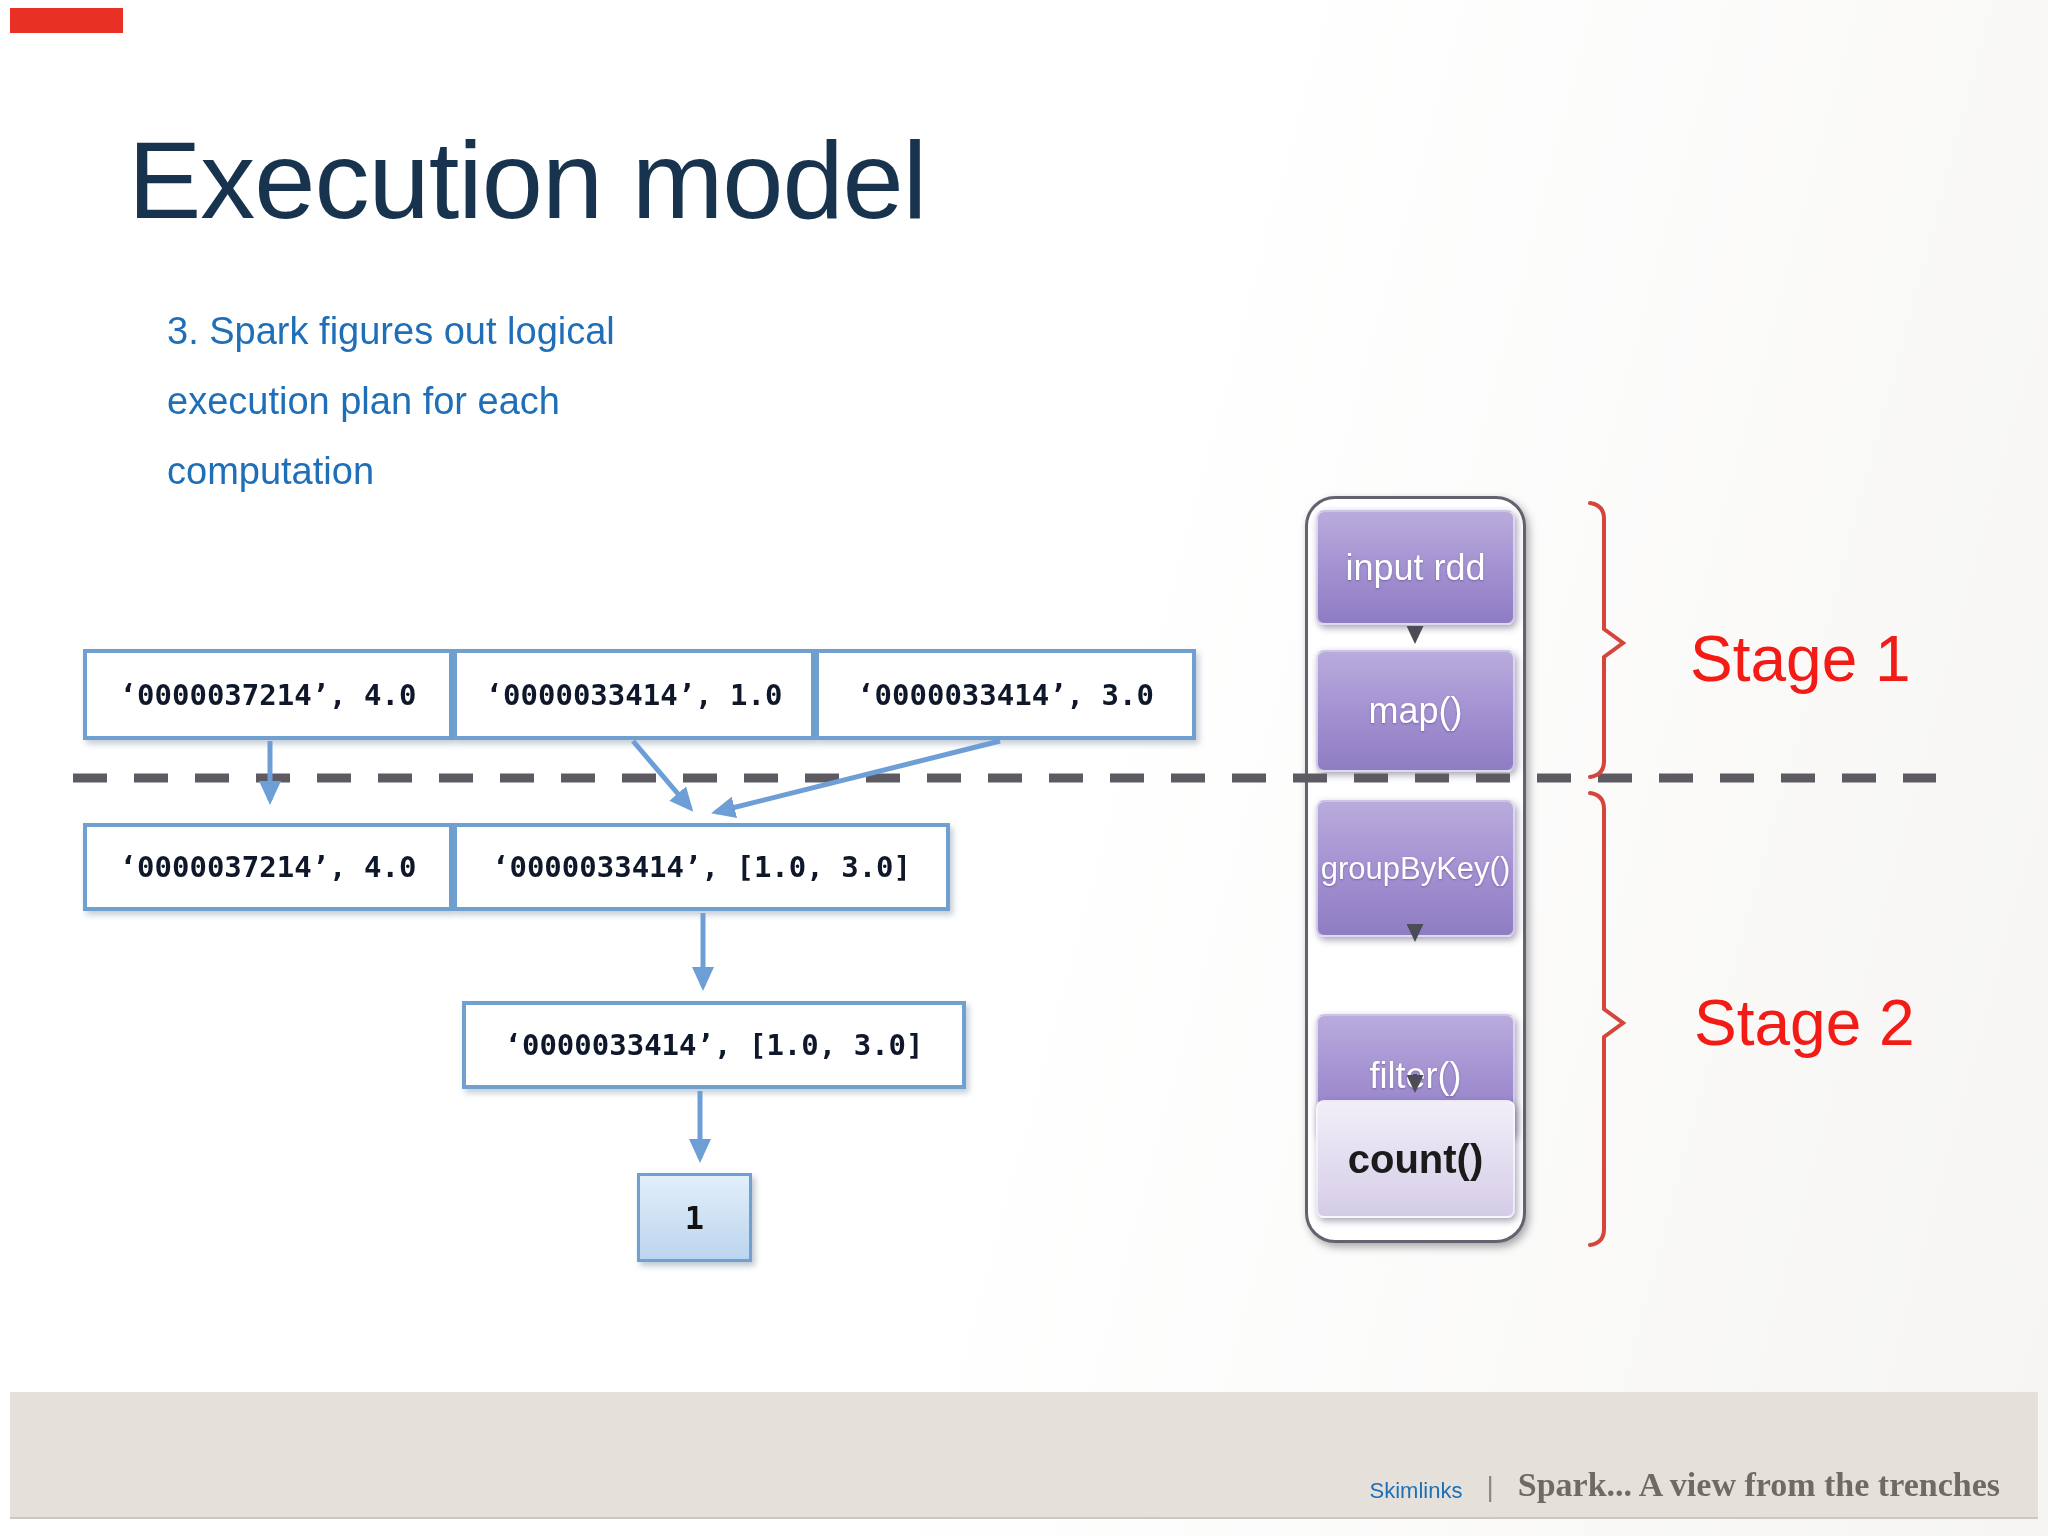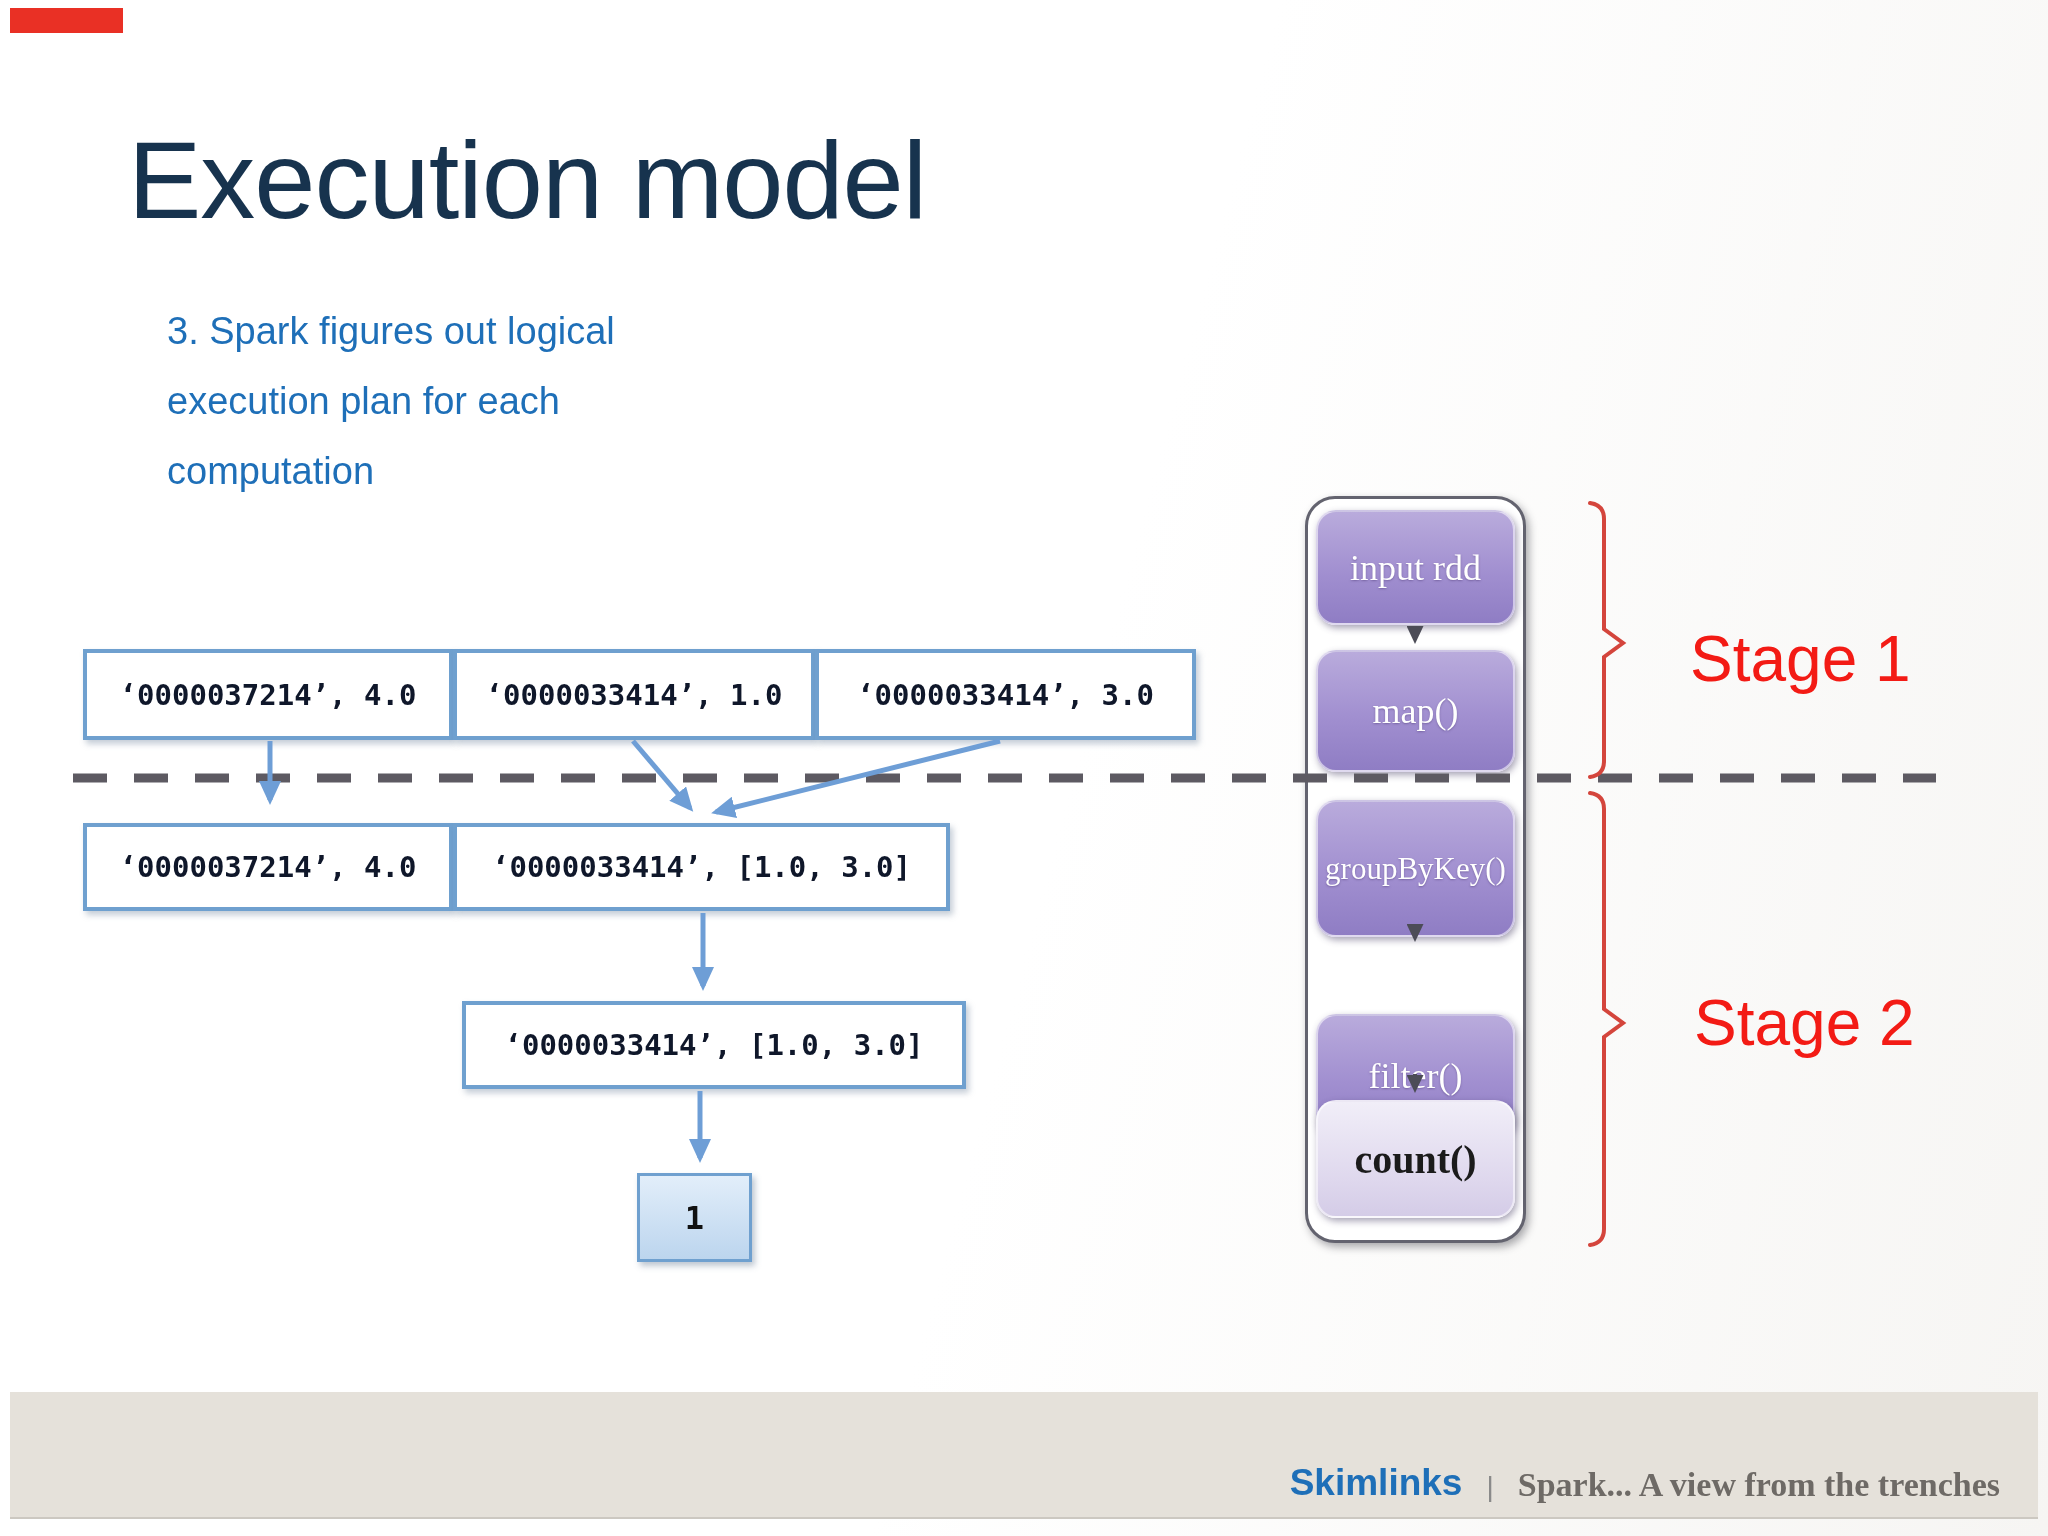--- a/index.html
+++ b/index.html
@@ -37,28 +37,27 @@
     font-family:"DejaVu Sans Mono","Liberation Mono",monospace;font-weight:700;font-size:32px;color:#111;
     box-shadow:3px 4px 6px rgba(110,130,155,.45);
   }
   
   .pipeline{
     position:absolute;left:1305px;top:496px;width:221px;height:747px;box-sizing:border-box;
     background:#ffffff;border:3px solid #63636f;border-radius:30px;
     box-shadow:3px 4px 9px rgba(40,40,50,.40);
   }
   .op{
-    position:absolute;left:1316px;width:199px;box-sizing:border-box;border-radius:20px;
+    position:absolute;left:1316px;width:199px;box-sizing:border-box;border-radius:8px;
     display:flex;align-items:center;justify-content:center;
     color:#ffffff;font-size:36px;
     background:linear-gradient(180deg,#b9abdc 0%,#a18fd0 55%,#8f7dc4 100%);
     border:2px solid rgba(255,255,255,.55);
     box-shadow:2px 3px 7px rgba(60,50,90,.45);
     text-shadow:0 1px 2px rgba(80,60,120,.5);
-    font-family:Liberation Serif, serif;
   }
   .op-input{top:510px;height:115px;}
   .op-map{top:650px;height:122px;}
   .op-group{top:800px;height:137px;font-size:31px;}
   .op-filter{top:986px;height:124px;margin-top:28px;}
   .op-count{
     top:1100px;height:118px;color:#1b1b1b;font-weight:600;font-size:40px;
     background:linear-gradient(180deg,#f1eef8 0%,#ded7ed 70%,#d4cce7 100%);
     text-shadow:none;
   }
@@ -68,21 +67,21 @@
   }
   .stage-1{left:1690px;top:627px;}
   .stage-2{left:1694px;top:991px;}
   
   .footer{
     position:absolute;left:10px;top:1392px;width:2028px;height:127px;box-sizing:border-box;
     background:#e5e1da;border-bottom:2px solid #ccc8c1;
     display:flex;align-items:flex-end;justify-content:flex-end;
     padding:0 38px 13px 0;
   }
-  .footer-brand{color:#1e6fb8;font-size:37px;font-weight:bold;}
+  .footer-brand{color:#1e6fb8;font-size:22px;}
   .footer-sep{color:#8a8a8a;font-size:28px;margin:0 24px 1px 24px;}
   .footer-title{
     font-family:"Liberation Serif",serif;font-weight:700;color:#6e6a66;font-size:34px;
   }
   svg.overlay{position:absolute;left:0;top:0;pointer-events:none;}
 </style>
 </head>
 <body>
 
 <div id="stage">

